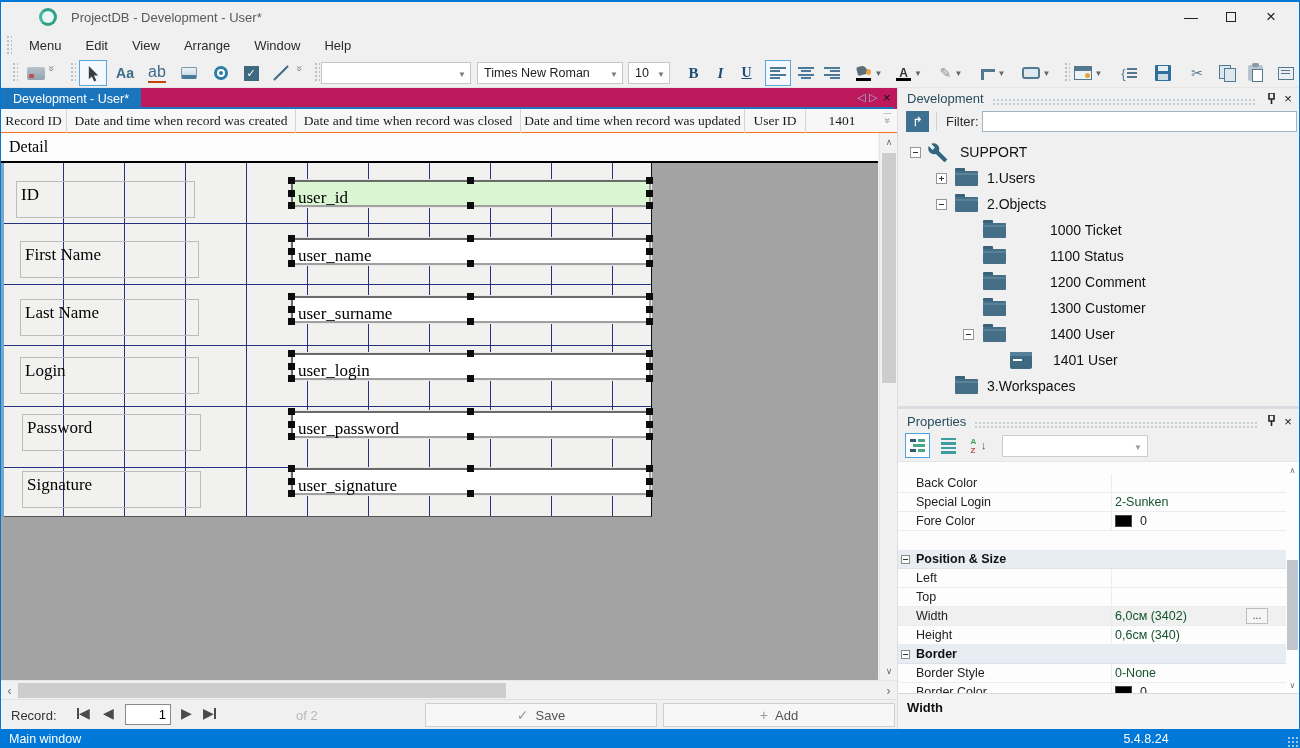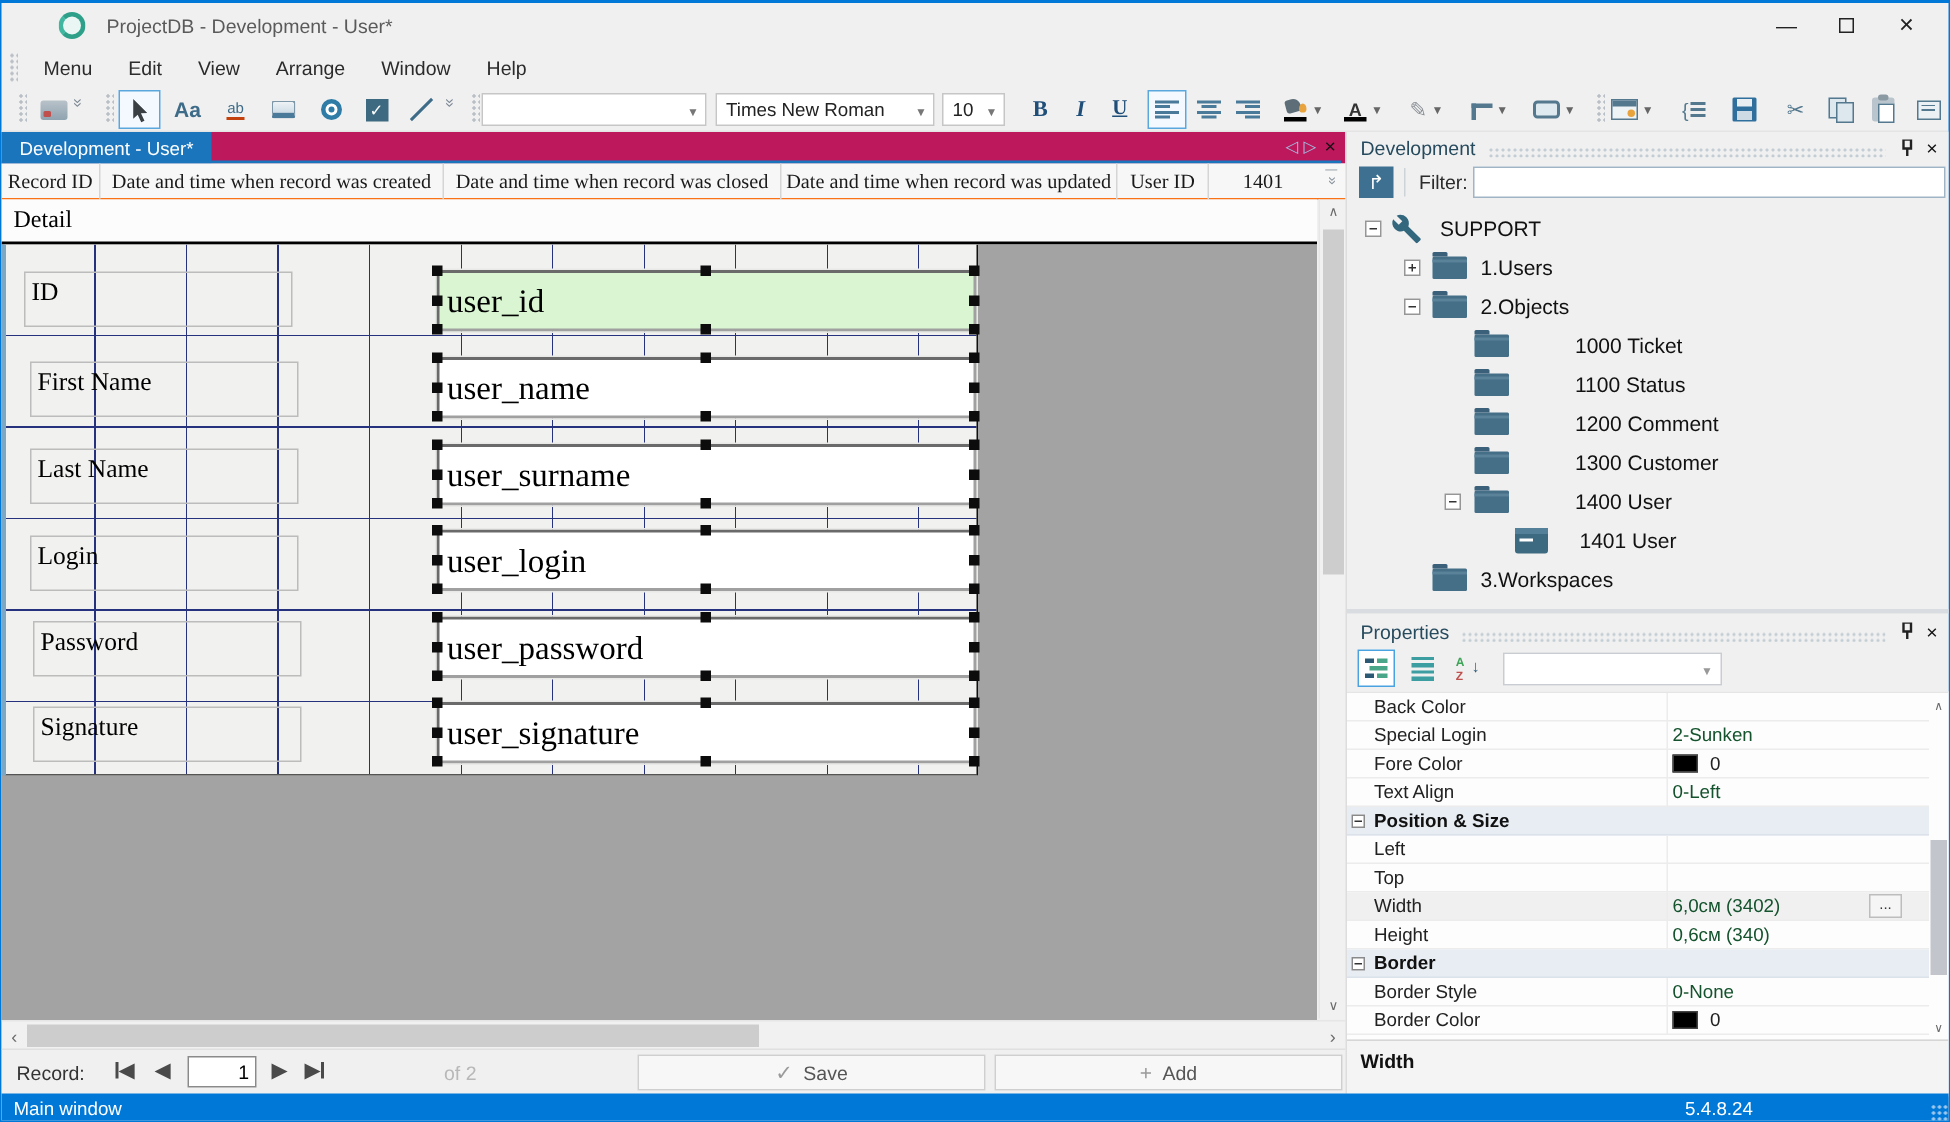--- a/index.html
+++ b/index.html
@@ -24,21 +24,21 @@
   .toolbar { position:absolute; left:0; top:56px; width:100%; height:30px; border-bottom:1px solid #e4e4e4; }
   .tbtn { position:absolute; top:2px; height:26px; display:flex; align-items:center; justify-content:center; }
   .tbtn.sel { border:1px solid #5aa7dd; background:#f3f9ff; }
   .ddarrow { font-size:8px; color:#666; margin-left:3px; }
   .ovf { position:absolute; top:4px; color:#7b8794; font-size:11px; transform:rotate(90deg); letter-spacing:-1px; }
   .combo { position:absolute; top:4px; height:22px; background:#fff; border:1px solid #c6c6c6; display:flex; align-items:center; font-size:12.5px; color:#222; padding-left:6px; }
   .combo .carrow { position:absolute; right:4px; top:7px; font-size:8px; color:#777; }
   .ico-img { width:18px; height:13px; border-radius:2px; background:linear-gradient(#b9c2c9,#8fa3b0); position:relative; }
   .ico-img::after { content:""; position:absolute; left:2px; bottom:2px; width:5px; height:4px; background:#c0504d; border-radius:1px; }
   .ico-aa { font-size:14px; font-weight:bold; color:#3e6b87; }
-  .ico-abl { font-size:10px; color:#3e6b87; border-bottom:2px solid #c2410c; padding-bottom:0px; }
+  .ico-abl { font-size:16px; color:#3e6b87; border-bottom:2px solid #c2410c; padding-bottom:0px; }
   .ico-btn3d { width:16px; height:12px; background:linear-gradient(#eef3f6,#cfdde6); border:1px solid #7d97a8; border-bottom:4px solid #4a7a99; border-radius:2px; }
   .ico-radio { width:14px; height:14px; border:3px solid #2f7da6; border-radius:50%; position:relative; background:#fff; }
   .ico-radio::after { content:""; position:absolute; left:2px; top:2px; width:4px; height:4px; border-radius:50%; background:#2f7da6; }
   .ico-check { width:15px; height:15px; background:#3d6a80; color:#fff; font-size:11px; display:flex; align-items:center; justify-content:center; }
   .ico-line { width:20px; height:2px; background:#3e6b87; transform:rotate(-45deg); }
   .ico-bold { font-weight:bold; font-size:15px; color:#1f4e79; font-family:"Liberation Serif",serif; }
   .ico-italic { font-style:italic; font-size:15px; font-weight:bold; color:#1f4e79; font-family:"Liberation Serif",serif; }
   .ico-under { font-size:14px; font-weight:bold; color:#1f4e79; text-decoration:underline; font-family:"Liberation Serif",serif; }
   .ico-align { width:16px; height:13px; display:flex; flex-direction:column; justify-content:space-between; }
   .ico-align i { display:block; height:2px; background:#4a7a99; }
@@ -95,23 +95,23 @@
 
   
   .canvas { position:absolute; left:0; top:161px; width:877px; height:517px; background:#a3a3a3; overflow:hidden; }
   .formarea { position:absolute; left:2px; top:0; width:649px; height:354px; background:
       repeating-linear-gradient(to right, transparent 0 60px, #26327e 60px 61px),
       repeating-linear-gradient(to bottom, transparent 0 60px, #26327e 60px 61px),
       #f1f1ef;
       border-right:1px solid #111; border-bottom:1px solid #555; }
   .leftedge { position:absolute; left:0; top:0; width:3px; height:354px; background:#7ca8c6; }
   .dlabel { position:absolute; width:179px; height:37px; border:1px solid #bcbcbc; font-size:17px; color:#000; padding:3px 0 0 4px; font-family:"Liberation Serif","DejaVu Serif",serif; }
-  .dfield { position:absolute; left:290px; width:360px; height:41px; background:#fff;
+  .dfield { position:absolute; left:290px; width:360px; height:27px; background:#fff;
       border:2px solid; border-color:#6a6a6a #a0a0a0 #a0a0a0 #6a6a6a; outline:1px solid #e9e9e7;
-      font-size:22px; color:#000; padding:6px 0 0 5px; font-family:"Liberation Serif","DejaVu Serif",serif; }
+      font-size:17px; color:#000; padding:6px 0 0 5px; font-family:"Liberation Serif","DejaVu Serif",serif; }
   .dfield.hl { background:#d9f5d1; }
   .hd { position:absolute; width:7px; height:7px; background:#0c0c0c; }
 
   
   .vscroll { position:absolute; left:878px; top:131px; width:18px; height:546px; background:#f1f1f1; border-left:1px solid #e6e6e6; }
   .vscroll .arr { position:absolute; left:0; width:18px; height:17px; display:flex; align-items:center; justify-content:center; font-size:9px; color:#6a6a6a; }
   .vscroll .thumb { position:absolute; left:2px; width:14px; top:20px; height:230px; background:#cdcdcd; }
   .hscroll { position:absolute; left:0; top:678px; width:896px; height:19px; background:#f1f1f1; border-top:1px solid #e6e6e6; }
   .hscroll .arr { position:absolute; top:0; width:17px; height:19px; display:flex; align-items:center; justify-content:center; font-size:12px; color:#6a6a6a; }
   .hscroll .thumb { position:absolute; left:17px; top:2px; width:488px; height:15px; background:#cdcdcd; }
@@ -176,21 +176,21 @@
   .ico-list { display:flex; flex-direction:column; gap:2px; }
   .ico-list i { width:15px; height:2.5px; background:#3c9ea0; }
   .ico-sort { position:relative; width:16px; height:16px; font-size:8px; font-weight:bold; }
   .ico-sort .a { position:absolute; left:0; top:-1px; color:#3fa558; }
   .ico-sort .z { position:absolute; left:0; bottom:-1px; color:#c0504d; }
   .ico-sort .ar { position:absolute; right:0; top:1px; color:#2c5a74; font-size:11px; }
   .prop-combo { position:absolute; left:104px; top:4px; width:146px; height:22px; background:#fff; border:1px solid #c9cdd2; }
   .prop-combo .carrow { position:absolute; right:5px; top:7px; font-size:8px; color:#999; }
 
   .propgrid { position:relative; height:232px; background:#fdfdfd; border-top:1px solid #e5e5e5; }
-  .prow { position:absolute; left:0; width:388px; height:19px; border-bottom:1px solid #ececec; }
+  .prow { position:absolute; left:0; width:388px; height:19px; border-bottom:1px solid #ececec;margin-top:12px; }
   .prow .pname { position:absolute; left:18px; top:2px; font-size:12.5px; color:#222; }
   .prow .pval { position:absolute; left:217px; top:2px; font-size:12.5px; color:#14532d; }
   .prow .pvline { position:absolute; left:213px; top:0; width:1px; height:19px; background:#ececec; }
   .prow.cat { background:#e7edf3; border-bottom:1px solid #dbe2e9; }
   .prow.cat .pname { font-weight:bold; color:#111; }
   .prow.shaded { background:#f0f0f0; }
   .catexp { position:absolute; left:3px; top:5px; width:9px; height:9px; border:1px solid #8a8a8a; background:#fff; }
   .catexp::after { content:""; position:absolute; left:1px; top:3px; width:5px; height:1px; background:#333; }
   .swatch { position:absolute; left:217px; top:3px; width:17px; height:12px; background:#000; border:1px solid #444; }
   .sw-val { position:absolute; left:242px; top:2px; font-size:12.5px; color:#222; }
@@ -561,25 +561,20 @@
           <span class="pname">Special Login</span>
           <span class="pvline"></span>
           <span class="pval">2-Sunken</span>
         </div>
       <div class="prow" style="top:38px;">
           <span class="pname">Fore Color</span>
           <span class="pvline"></span>
           <span class="swatch"></span>
           <span class="sw-val">0</span>
         </div>
-      <div class="prow" style="top:57px;">
-          <span class="pname">Text Align</span>
-          <span class="pvline"></span>
-          <span class="pval">0-Left</span>
-        </div>
       <div class="prow cat" style="top:76px;">
           <span class="catexp"></span>
           <span class="pname">Position &amp; Size</span>
         </div>
       <div class="prow" style="top:95px;">
           <span class="pname">Left</span>
           <span class="pvline"></span>
           <span class="pval"></span>
         </div>
       <div class="prow" style="top:114px;">

